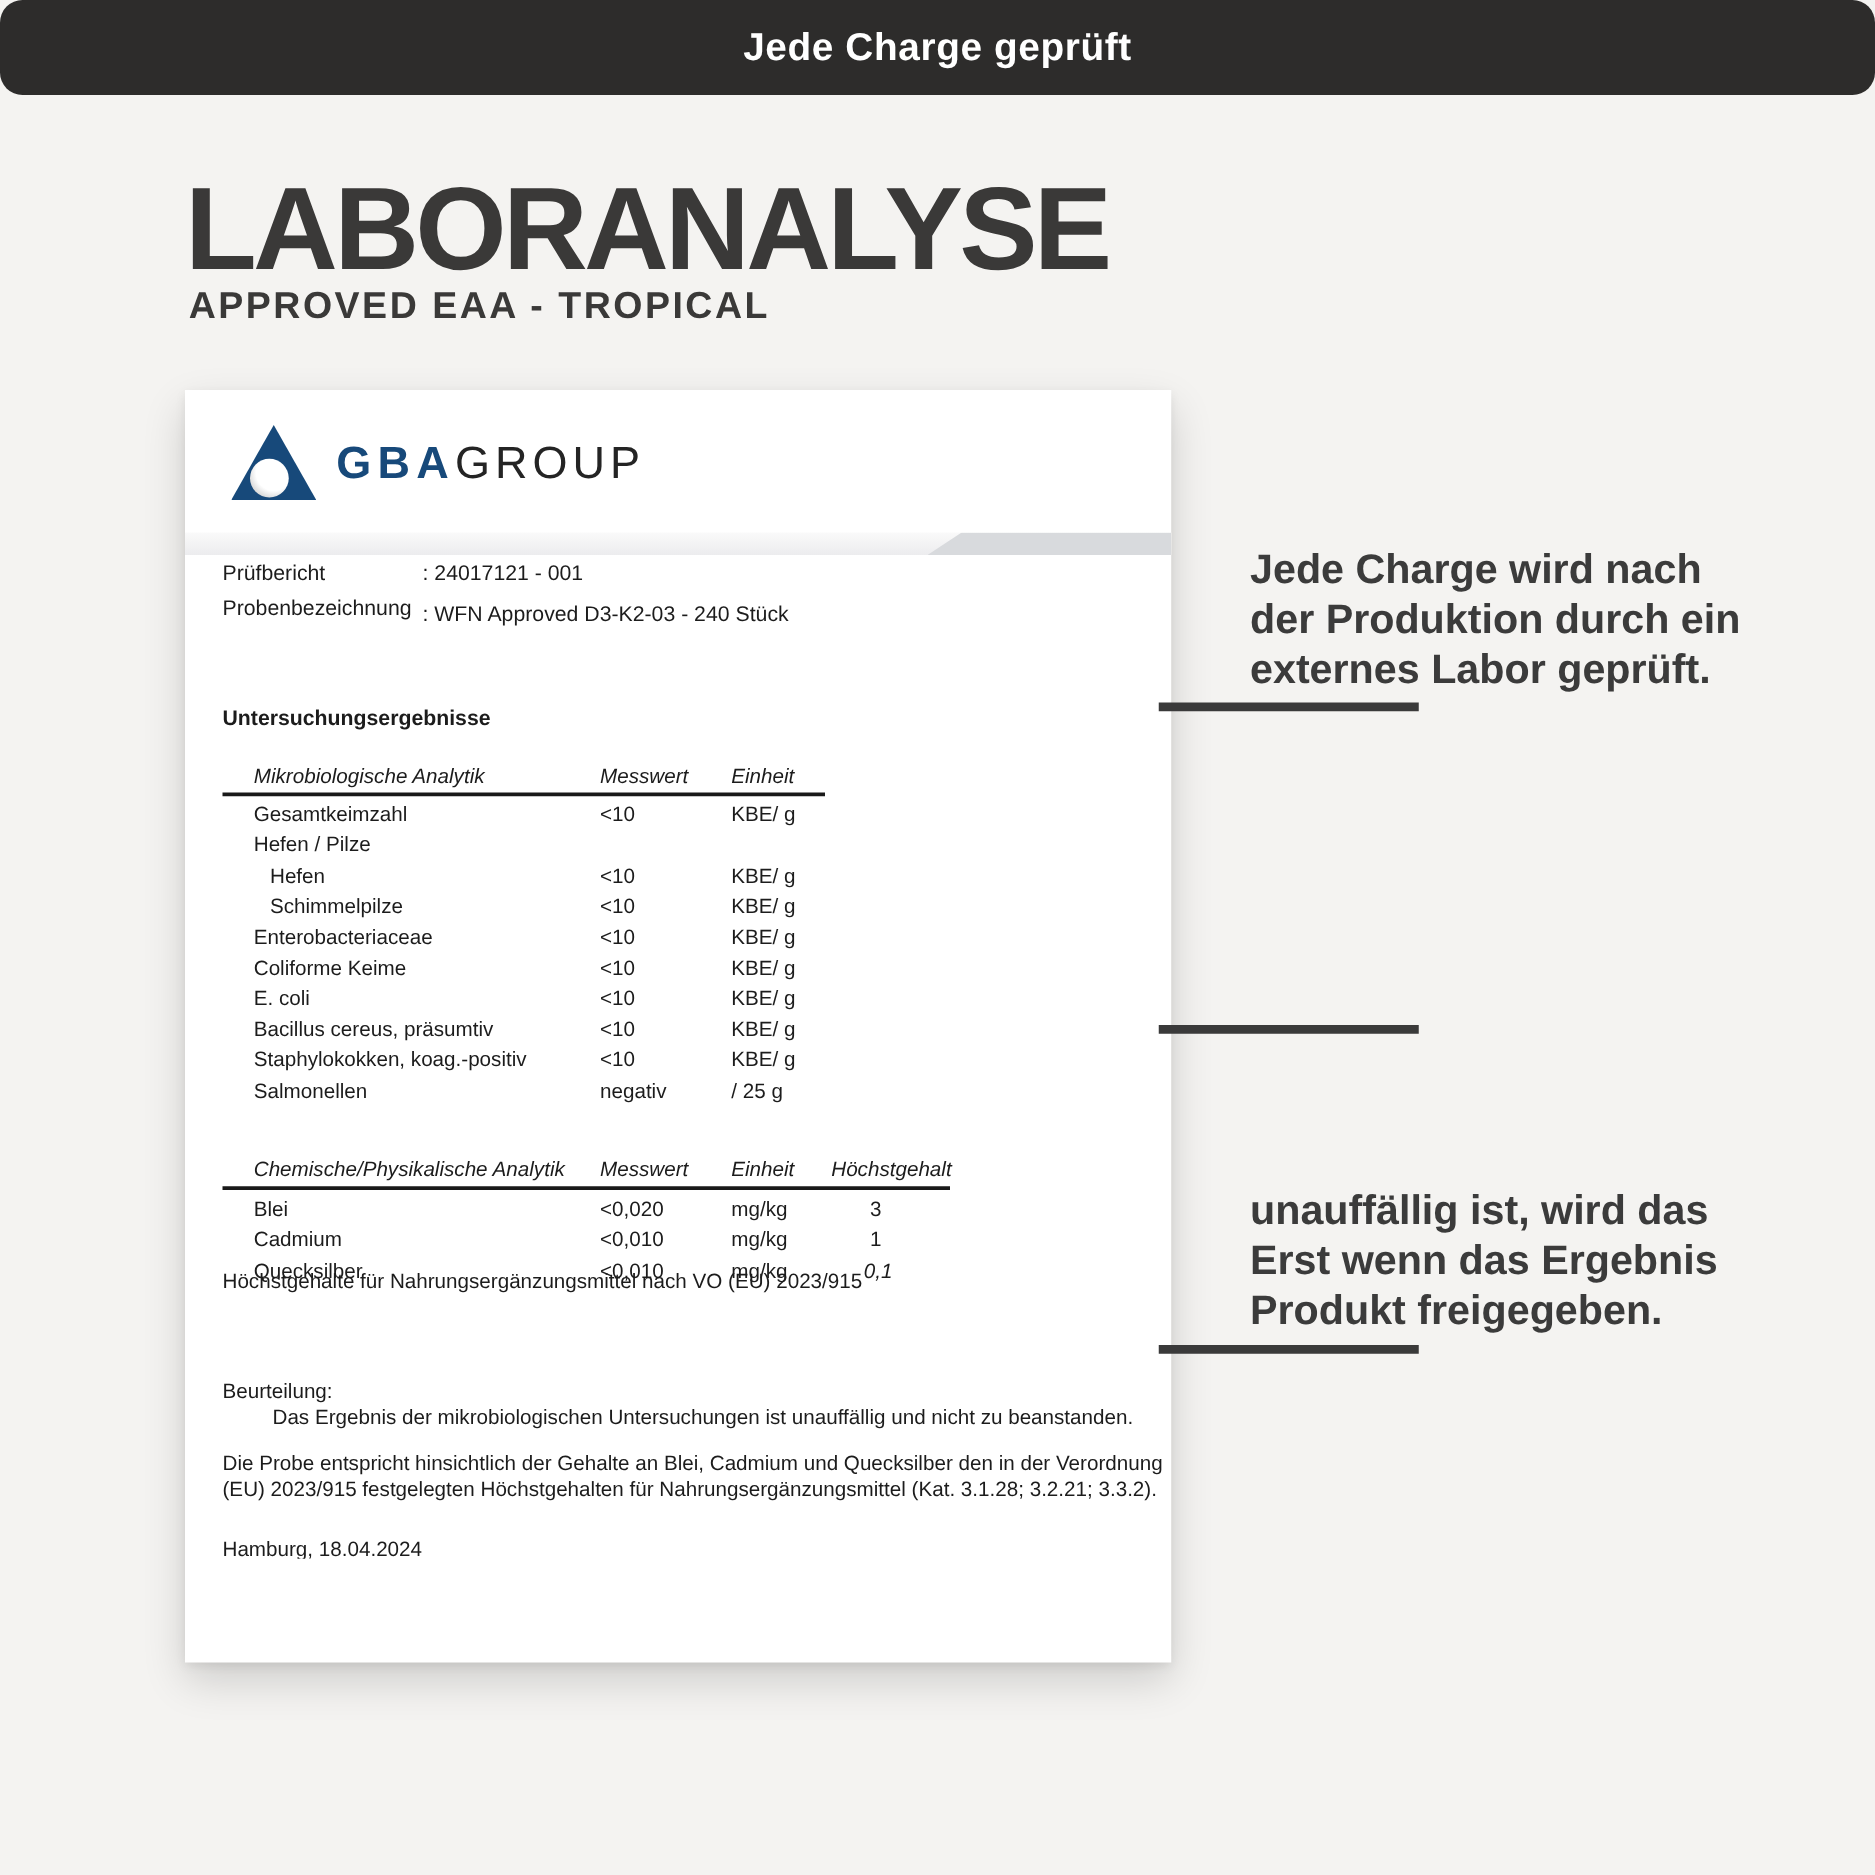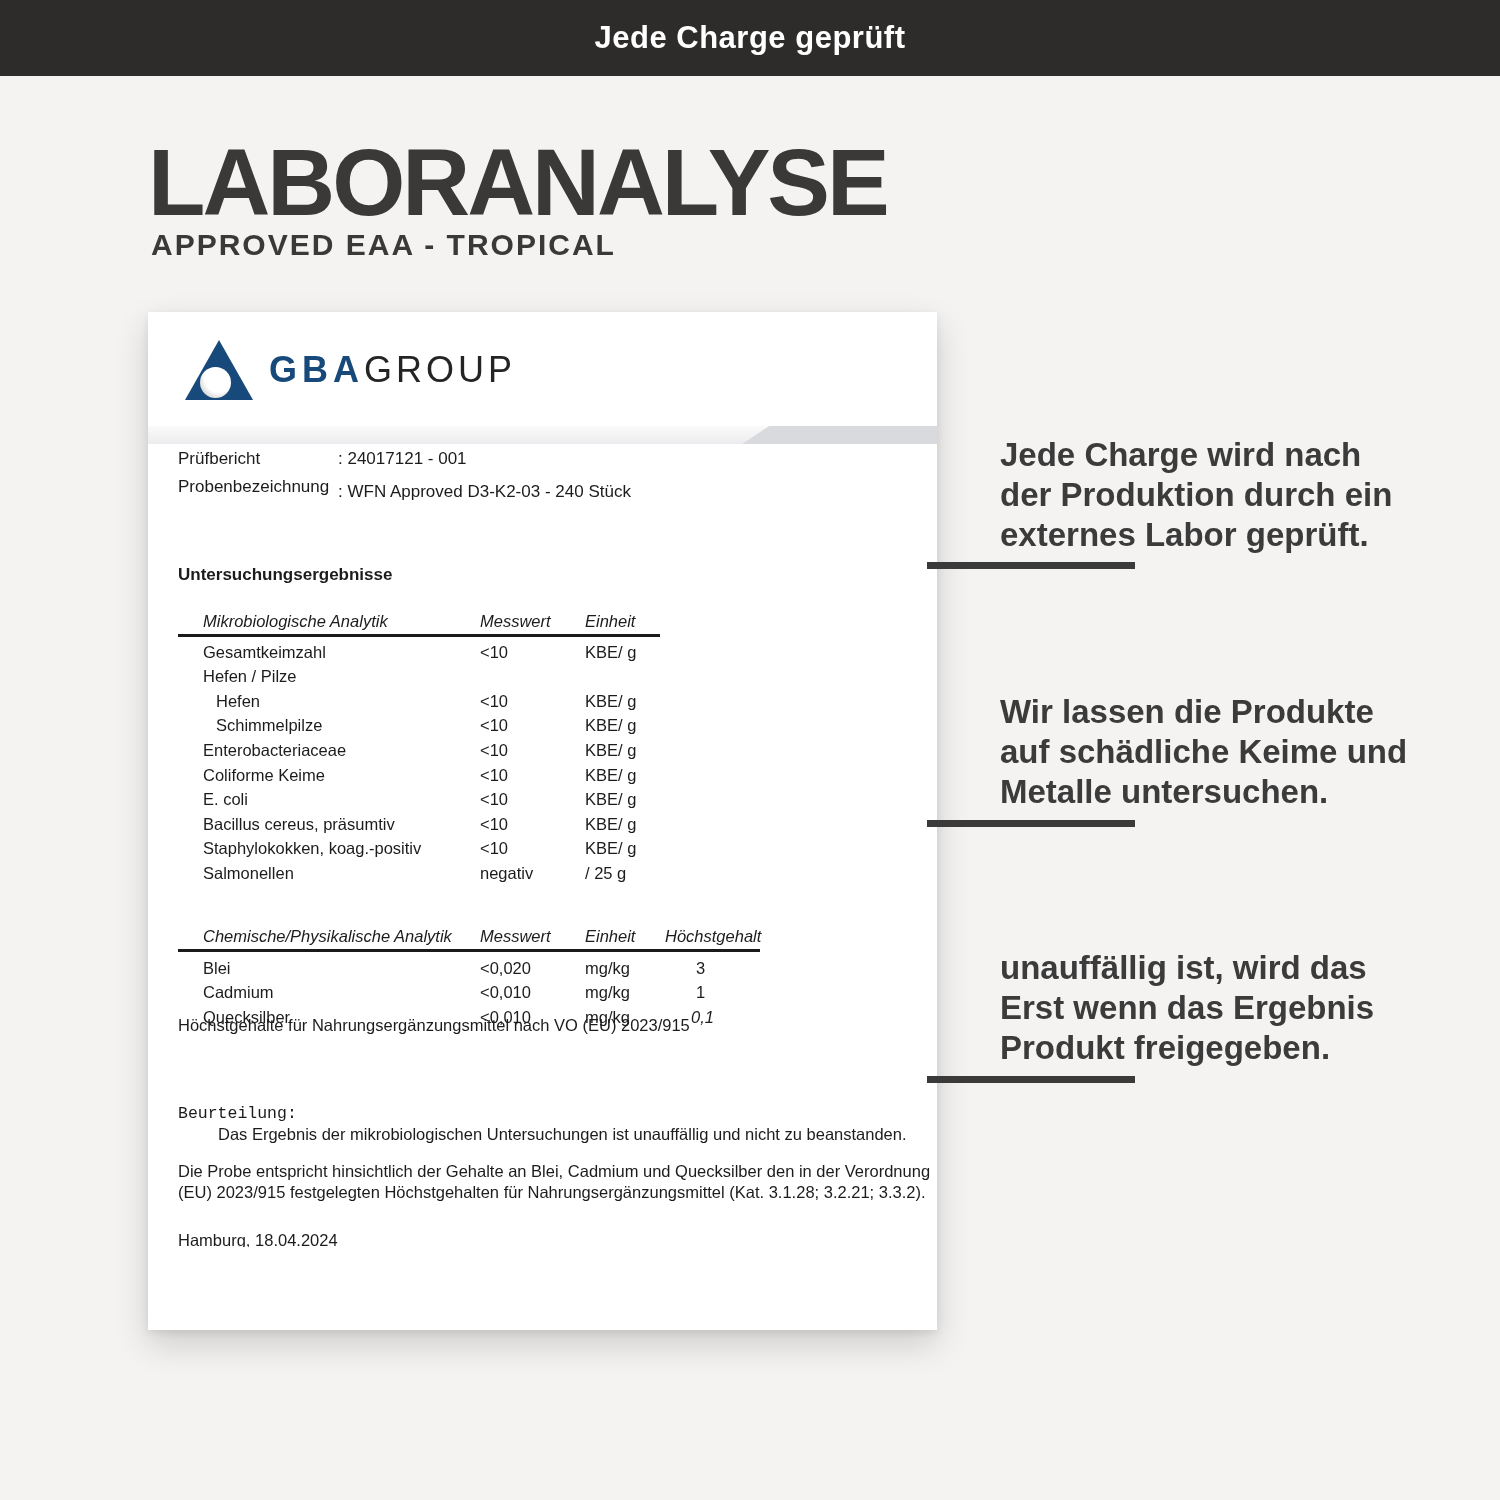--- a/index.html
+++ b/index.html
@@ -1,20 +1,20 @@
 <!DOCTYPE html>
 <html><head>
 <meta charset="utf-8">
 <style>
   html,body{margin:0;padding:0;}
   .page{position:relative;width:1500px;height:1500px;background:#f4f3f1;overflow:hidden;
         font-family:"Liberation Sans",sans-serif;color:#1c1c1c;}
   
   .banner{position:absolute;left:0;top:0;width:100%;height:76px;background:#2d2c2b;
-          display:flex;align-items:center;justify-content:center;}
+          display:flex;align-items:center;justify-content:center;border-radius:18px;}
   .banner span{color:#ffffff;font-size:31px;font-weight:700;letter-spacing:.5px;}
   
   .title{position:absolute;left:148px;top:124px;font-size:94px;font-weight:700;
          letter-spacing:-3px;color:#3a3938;line-height:1;margin-top:12px;}
   .subtitle{position:absolute;left:151px;top:228px;font-size:30px;font-weight:700;
             letter-spacing:2px;color:#3a3938;}
   
   .doc{position:absolute;left:148px;top:312px;width:789px;height:1018px;background:#ffffff;
        box-shadow:0 14px 32px rgba(0,0,0,.16),0 3px 8px rgba(0,0,0,.08);}
   .logo{position:absolute;left:37px;top:28px;display:flex;align-items:center;}
@@ -168,40 +168,35 @@
             <span class="c-name">Quecksilber</span>
             <span class="c-val">&lt;0,010</span>
             <span class="c-unit">mg/kg</span>
             <span class="c-max" style="left:543px;font-style:italic;">0,1</span>
           </div>
       </div>
     </div>
 
     <div class="footnote">Höchstgehalte für Nahrungsergänzungsmittel nach VO (EU) 2023/915</div>
 
-    <div class="assess" style="top:792px;font-family:Liberation Mono, monospace;">Beurteilung:</div>
+    <div class="assess" style="top:792px;">Beurteilung:</div>
     <div class="assess" style="top:813px;margin-left:40px;">Das Ergebnis der mikrobiologischen Untersuchungen ist unauffällig und nicht zu beanstanden.</div>
     <div class="assess" style="top:850px;">Die Probe entspricht hinsichtlich der Gehalte an Blei, Cadmium und Quecksilber den in der Verordnung</div>
     <div class="assess" style="top:871px;">(EU) 2023/915 festgelegten Höchstgehalten für Nahrungsergänzungsmittel (Kat. 3.1.28; 3.2.21; 3.3.2).</div>
     <div class="citydate">Hamburg, 18.04.2024</div>
 
   </div>
 
   <div class="callout" style="top:435px;">
     <span class="ln">Jede Charge wird nach</span>
     <span class="ln">der Produktion durch ein</span>
     <span class="ln">externes Labor geprüft.</span>
   </div>
   <div class="bar" style="top:562px;"></div>
 
-  <div class="callout" style="top:692px;">
-    <span class="ln">Wir lassen die Produkte</span>
-    <span class="ln">auf schädliche Keime und</span>
-    <span class="ln">Metalle untersuchen.</span>
-  </div>
   <div class="bar" style="top:820px;"></div>
 
   <div class="callout" style="top:948px;">
     <span class="ln">unauffällig ist, wird das</span>
     <span class="ln">Erst wenn das Ergebnis</span>
     <span class="ln">Produkt freigegeben.</span>
   </div>
   <div class="bar" style="top:1076px;"></div>
 
 </div>

